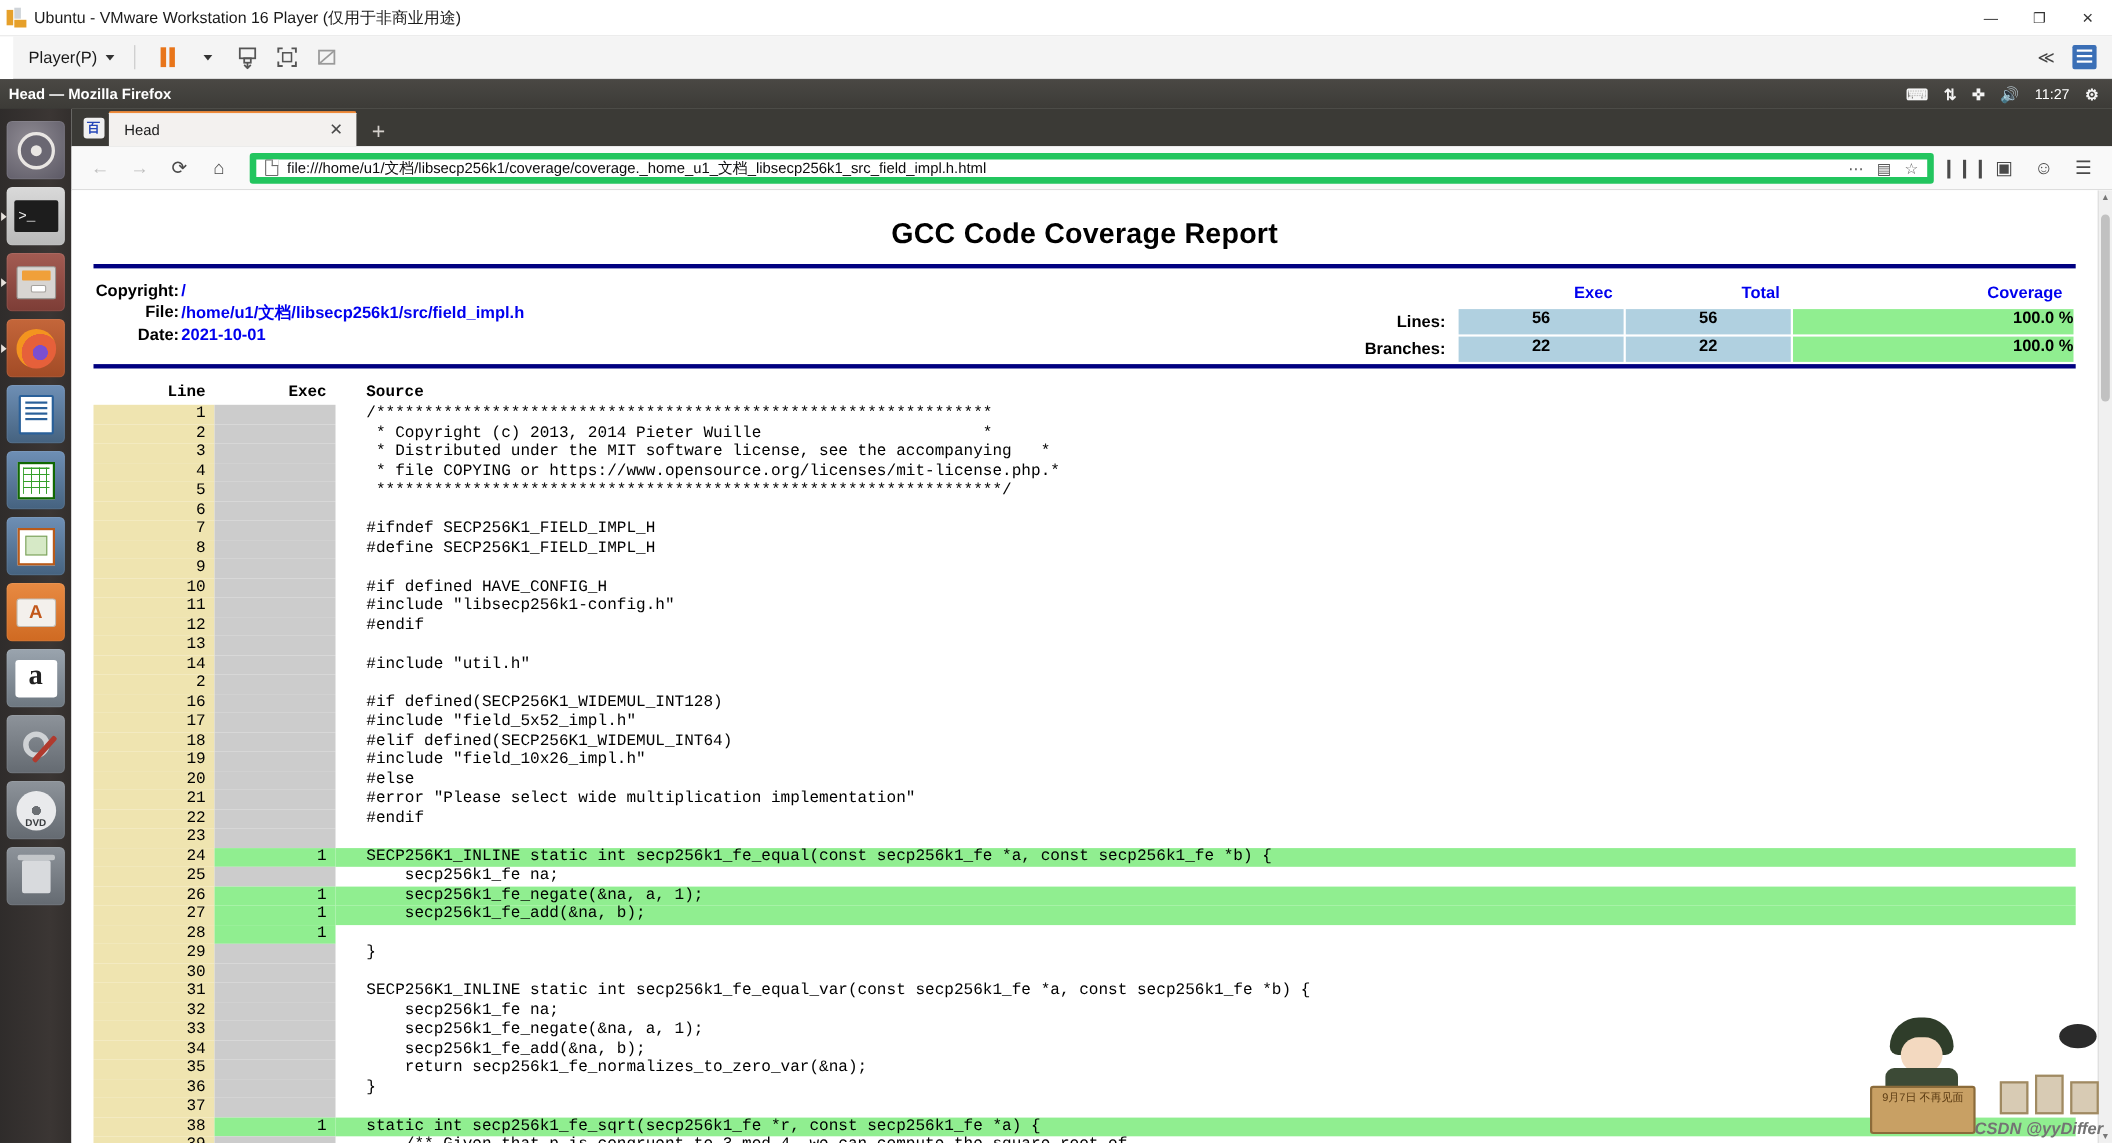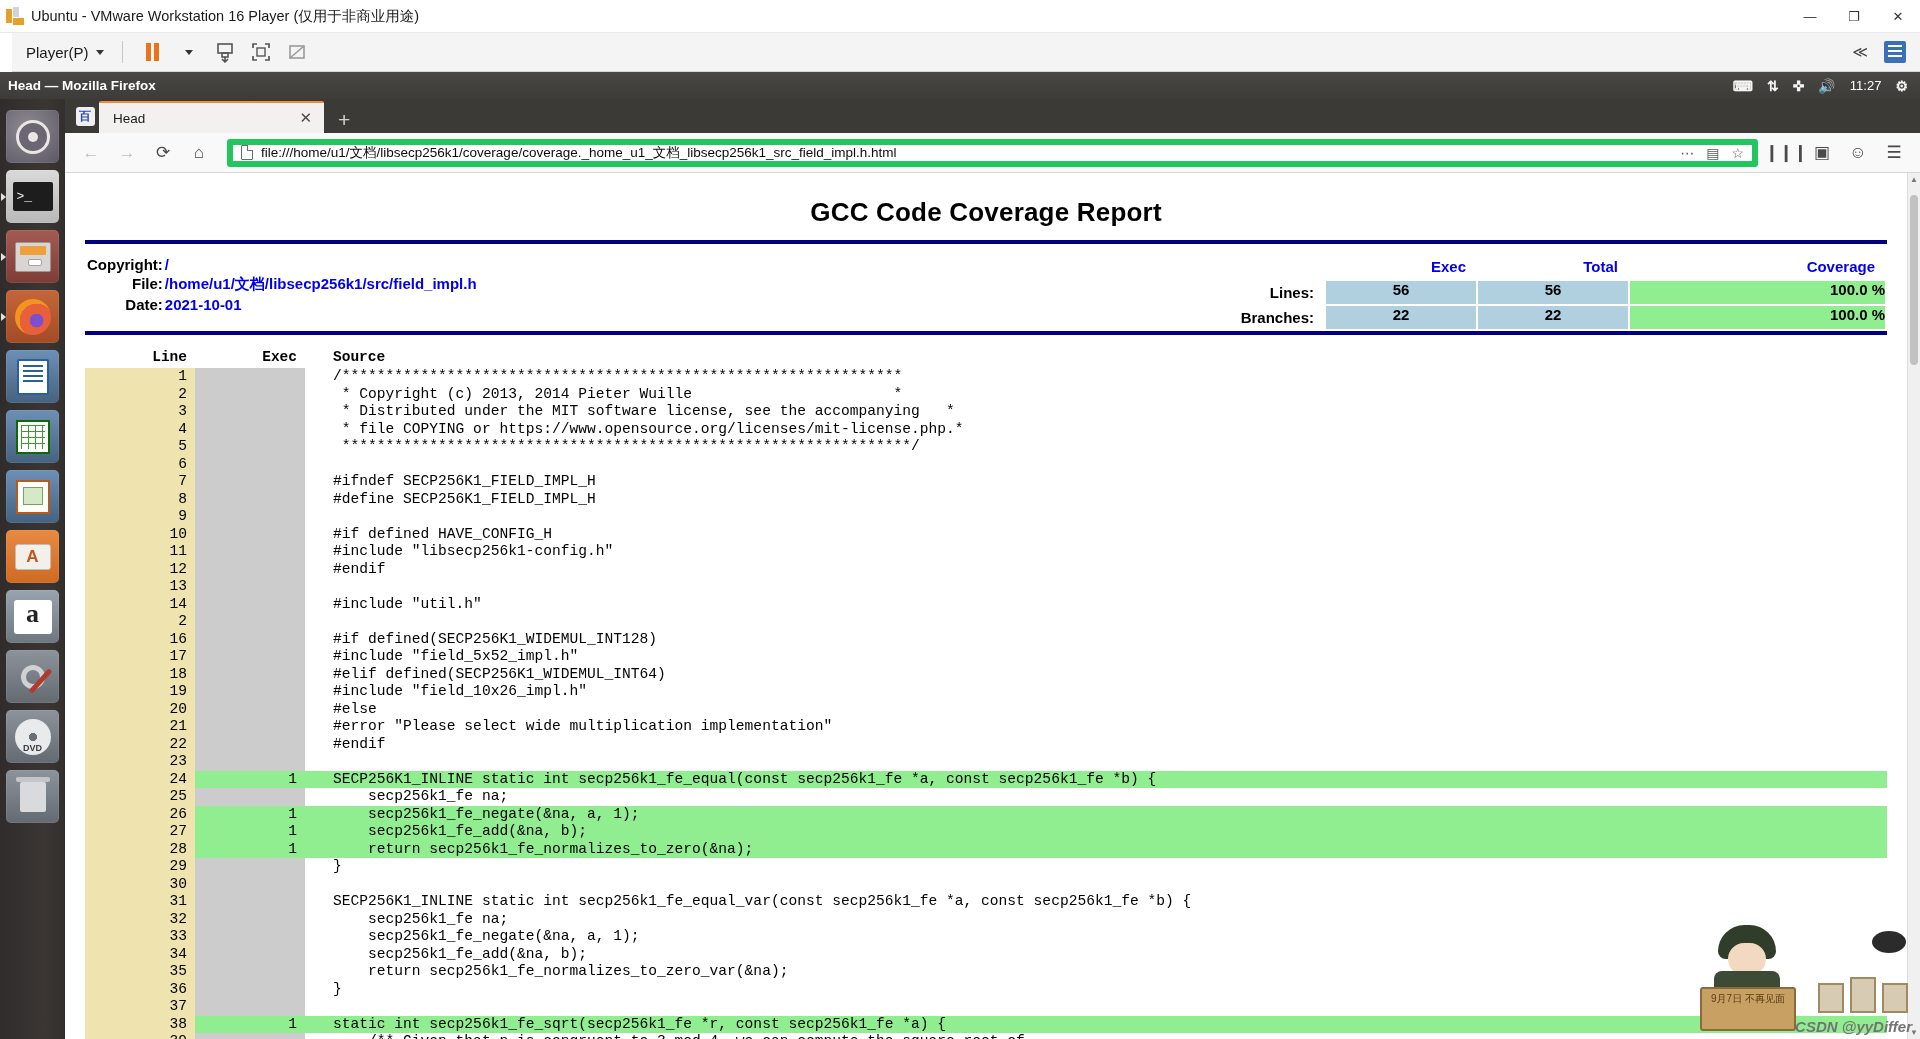--- a/index.html
+++ b/index.html
@@ -520,21 +520,21 @@
                   <div class="code-row"><span class="c-line">18</span><span class="c-exec"></span><span class="c-src">#elif defined(SECP256K1_WIDEMUL_INT64)</span></div>
                   <div class="code-row"><span class="c-line">19</span><span class="c-exec"></span><span class="c-src">#include "field_10x26_impl.h"</span></div>
                   <div class="code-row"><span class="c-line">20</span><span class="c-exec"></span><span class="c-src">#else</span></div>
                   <div class="code-row"><span class="c-line">21</span><span class="c-exec"></span><span class="c-src">#error "Please select wide multiplication implementation"</span></div>
                   <div class="code-row"><span class="c-line">22</span><span class="c-exec"></span><span class="c-src">#endif</span></div>
                   <div class="code-row"><span class="c-line">23</span><span class="c-exec"></span><span class="c-src"></span></div>
                   <div class="code-row covered"><span class="c-line">24</span><span class="c-exec">1</span><span class="c-src">SECP256K1_INLINE static int secp256k1_fe_equal(const secp256k1_fe *a, const secp256k1_fe *b) {</span></div>
                   <div class="code-row"><span class="c-line">25</span><span class="c-exec"></span><span class="c-src">    secp256k1_fe na;</span></div>
                   <div class="code-row covered"><span class="c-line">26</span><span class="c-exec">1</span><span class="c-src">    secp256k1_fe_negate(&amp;na, a, 1);</span></div>
                   <div class="code-row covered"><span class="c-line">27</span><span class="c-exec">1</span><span class="c-src">    secp256k1_fe_add(&amp;na, b);</span></div>
-                  <div class="code-row covered"><span class="c-line">28</span><span class="c-exec">1</span><span class="c-src">    return secp256k1_fe_normalizes_to_zero(&amp;na);</span></div>
+                  <div class="code-row covered"><span class="c-line">28</span><span class="c-exec">1</span></div>
                   <div class="code-row"><span class="c-line">29</span><span class="c-exec"></span><span class="c-src">}</span></div>
                   <div class="code-row"><span class="c-line">30</span><span class="c-exec"></span><span class="c-src"></span></div>
                   <div class="code-row"><span class="c-line">31</span><span class="c-exec"></span><span class="c-src">SECP256K1_INLINE static int secp256k1_fe_equal_var(const secp256k1_fe *a, const secp256k1_fe *b) {</span></div>
                   <div class="code-row"><span class="c-line">32</span><span class="c-exec"></span><span class="c-src">    secp256k1_fe na;</span></div>
                   <div class="code-row"><span class="c-line">33</span><span class="c-exec"></span><span class="c-src">    secp256k1_fe_negate(&amp;na, a, 1);</span></div>
                   <div class="code-row"><span class="c-line">34</span><span class="c-exec"></span><span class="c-src">    secp256k1_fe_add(&amp;na, b);</span></div>
                   <div class="code-row"><span class="c-line">35</span><span class="c-exec"></span><span class="c-src">    return secp256k1_fe_normalizes_to_zero_var(&amp;na);</span></div>
                   <div class="code-row"><span class="c-line">36</span><span class="c-exec"></span><span class="c-src">}</span></div>
                   <div class="code-row"><span class="c-line">37</span><span class="c-exec"></span><span class="c-src"></span></div>
                   <div class="code-row covered"><span class="c-line">38</span><span class="c-exec">1</span><span class="c-src">static int secp256k1_fe_sqrt(secp256k1_fe *r, const secp256k1_fe *a) {</span></div>

